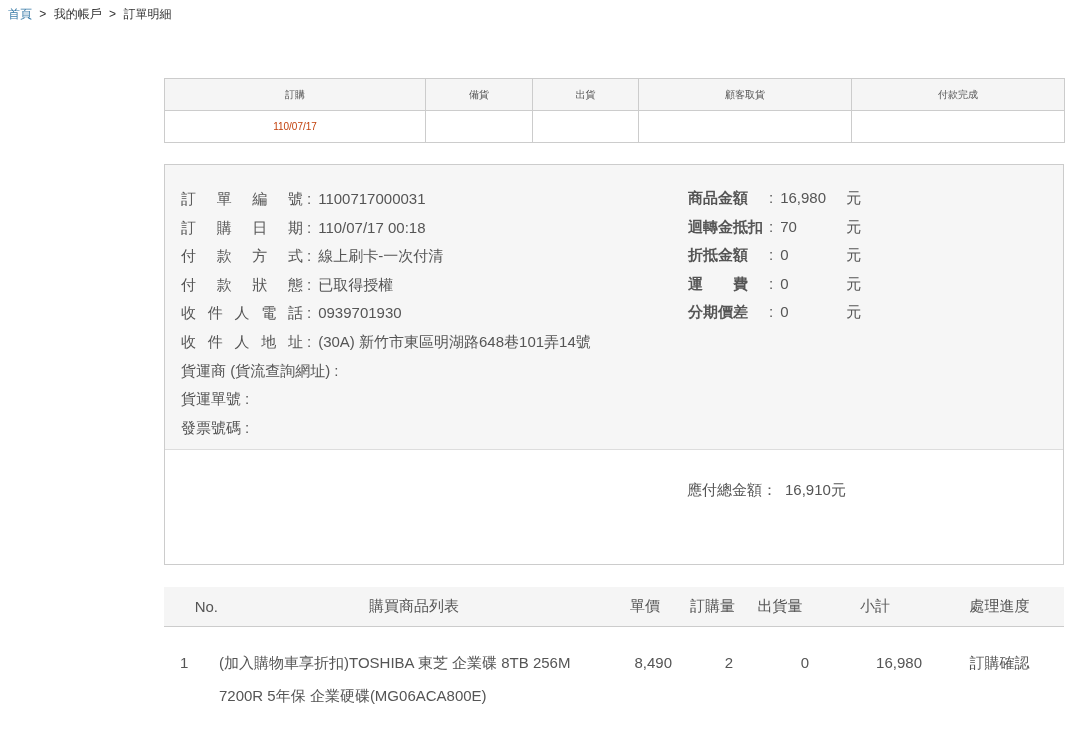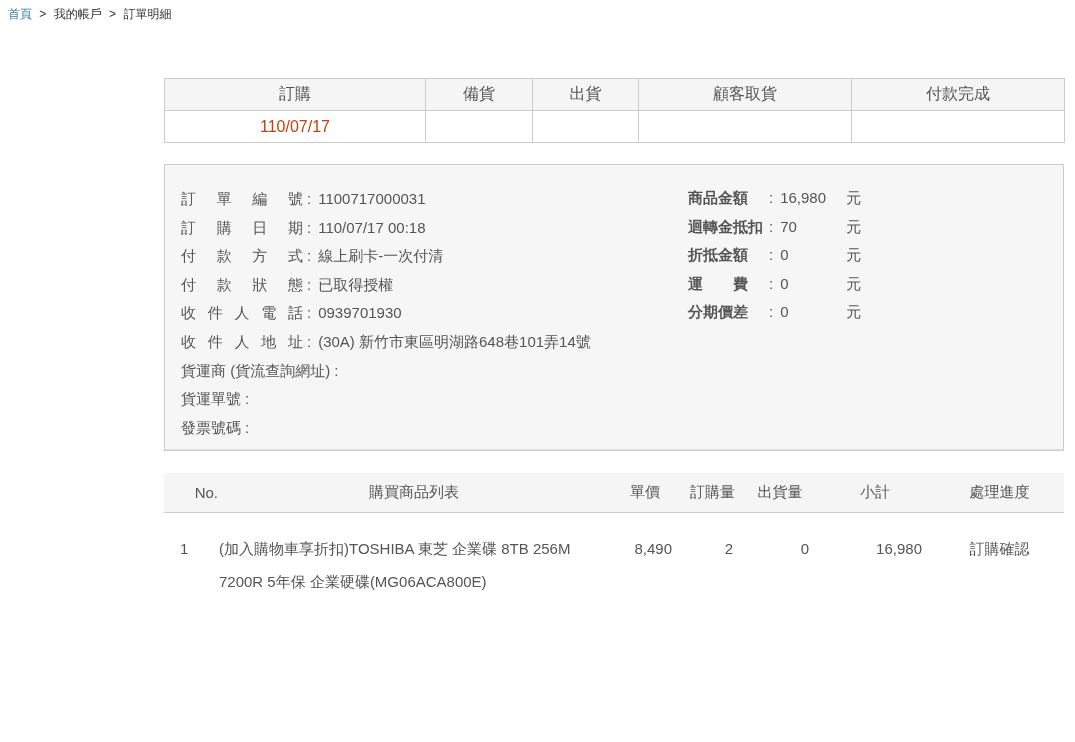--- a/index.html
+++ b/index.html
@@ -36,21 +36,21 @@
     left: 164px;
     top: 78px;
     width: 900px;
   }
 
   
   table.status-table {
     width: 900px;
     border-collapse: collapse;
     table-layout: fixed;
-    font-size: 16px;
+    font-size: 10px;
     color: #555555;
     margin-bottom: 21px;
   }
   table.status-table th,
   table.status-table td {
     border: 1px solid #cccccc;
     height: 31px;
     text-align: center;
     font-weight: normal;
     padding: 0;
@@ -220,20 +220,23 @@
           <span class="lbl-r">折抵金額</span><span class="colon">:</span><span class="val-r">0</span><span class="unit">元</span>
         </div>
         <div class="info-row">
           <span class="lbl-r">運　　費</span><span class="colon">:</span><span class="val-r">0</span><span class="unit">元</span>
         </div>
         <div class="info-row">
           <span class="lbl-r">分期價差</span><span class="colon">:</span><span class="val-r">0</span><span class="unit">元</span>
         </div>
       </div>
 
+    </div>
+    <div class="order-box-total">
+      <span class="total-label">應付總金額：</span><span class="total-value">16,910元</span>
     </div>
   </div>
 
   <table class="product-table">
     <colgroup>
       <col style="width:54px">
         <col style="width:392px">
         <col style="width:70px">
       <col style="width:65px">
         <col style="width:70px">

